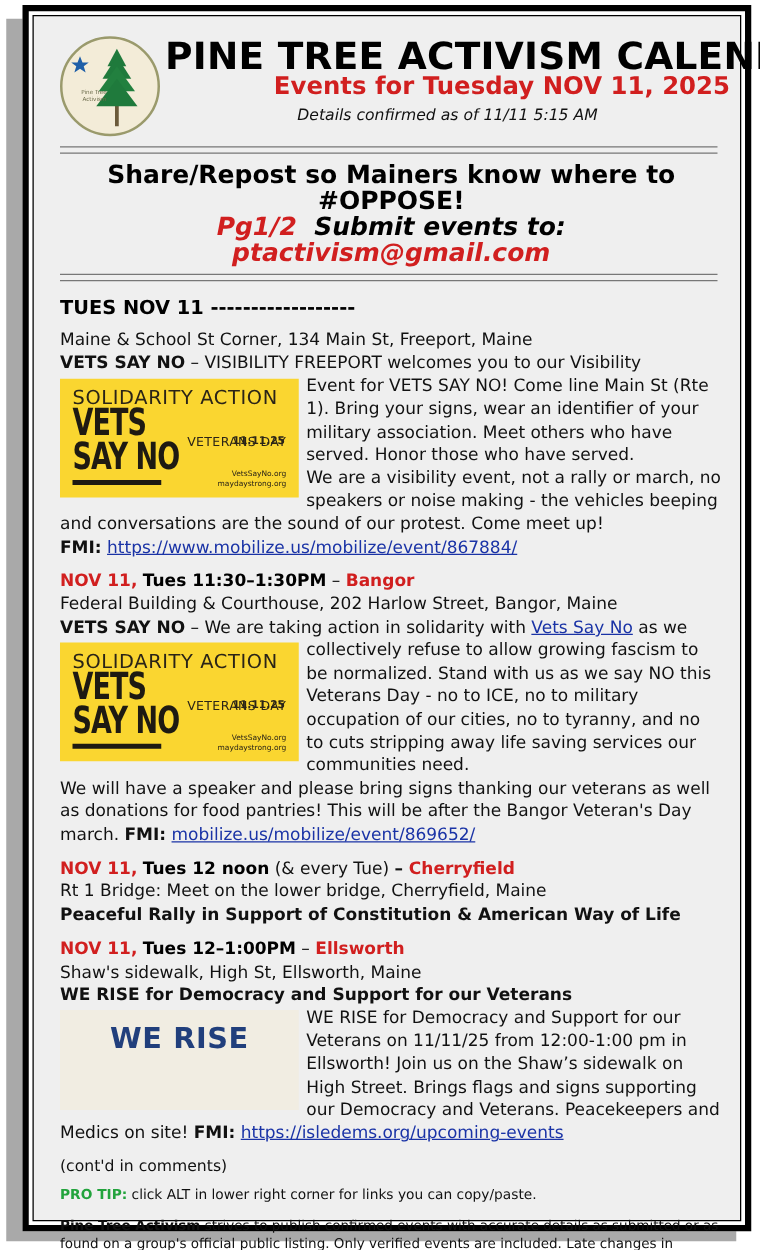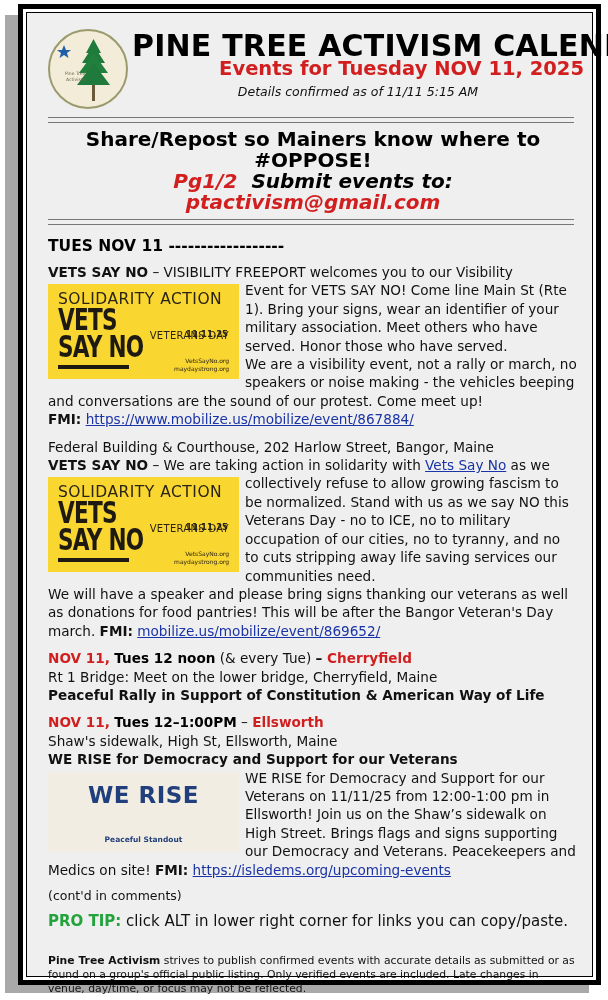--- a/index.html
+++ b/index.html
@@ -66,21 +66,21 @@
   .vets-img .bar { position: absolute; left: 10px; top: 81px; width: 71px; height: 4px; background: #1e1a12; }
   .vets-img .urls { position: absolute; right: 10px; top: 73px; font-size: 6px; line-height: 8px; color: #2a2417; text-align: right; }
   .rise-img {
     width: 191px; height: 80px; background: #f1ede2; position: relative; overflow: hidden;
   }
   .rise-img .wr { position: absolute; left: 0; right: 0; top: 14px; text-align: center; font-weight: bold; font-size: 23px; color: #213f7c; letter-spacing: 0.5px; }
   .rise-img .fd { position: absolute; left: 0; right: 0; top: 39px; text-align: center; font-style: italic; font-size: 11.5px; color: #c3283a; letter-spacing: 0.2px; }
   .rise-img .ps { position: absolute; left: 0; right: 0; top: 59px; text-align: center; font-weight: bold; font-size: 7.5px; color: #213f7c; }
   .clear { clear: both; }
   .contd { font-size: 12.5px; margin-top: 2px; margin-bottom: 9px; }
-  .protip { font-size: 15px; margin-bottom: 24px; }
+  .protip { font-size: 11px; margin-bottom: 12px; }
   .protip .lbl { color: #22a33c; font-weight: bold; }
   .disclaimer { font-size: 10.8px; line-height: 14px; color: #111; }
   .disclaimer b { font-weight: bold; }
 </style>
 </head>
 <body>
 
 <div class="shadow"></div>
 <div class="frame-outer">
   <div class="frame-inner">
@@ -111,20 +111,21 @@
           <span class="pg">Pg1/2</span>&nbsp;
           <span class="submit">Submit events to:</span>
           <span class="email">ptactivism@gmail.com</span>
         </div>
       </div>
       <div class="sep"></div>
 
       <div class="dayhead">TUES NOV 11 ------------------</div>
 
       <div class="event">
+        <div>Maine &amp; School St Corner, 134 Main St, Freeport, Maine</div>
         <div><b>VETS SAY NO</b><span> – VISIBILITY FREEPORT welcomes you to our Visibility</span></div>
         <div class="img-float">
           <div class="vets-img">
             <div class="sol">SOLIDARITY ACTION</div>
             <div class="vd">VETERANS DAY</div>
             <div class="dt">11.11.25</div>
             <div class="big">
                 <div>VETS</div>
                 <div>SAY NO</div>
               </div>
@@ -135,20 +136,24 @@
               </div>
           </div>
         </div>
         <div>Event for VETS SAY NO! Come line Main St (Rte 1). Bring your signs, wear an identifier of your military association. Meet others who have served. Honor those who have served.</div>
         <div>We are a visibility event, not a rally or march, no speakers or noise making - the vehicles beeping and conversations are the sound of our protest. Come meet up!</div>
         <div class="clear"></div>
         <div><b>FMI:</b> <a href="#">https://www.mobilize.us/mobilize/event/867884/</a></div>
       </div>
 
       <div class="event">
+        <div class="when">
+          <span class="date">NOV 11,</span>
+          <span class="time">Tues 11:30–1:30PM</span><span> – </span><span class="place">Bangor</span>
+        </div>
         <div>Federal Building &amp; Courthouse, 202 Harlow Street, Bangor, Maine</div>
         <div><b>VETS SAY NO</b><span> – We are taking action in solidarity with </span><a href="#">Vets Say No</a><span> as we</span></div>
         <div class="img-float">
           <div class="vets-img">
             <div class="sol">SOLIDARITY ACTION</div>
             <div class="vd">VETERANS DAY</div>
             <div class="dt">11.11.25</div>
             <div class="big">
                 <div>VETS</div>
                 <div>SAY NO</div>
@@ -177,21 +182,20 @@
       <div class="event">
         <div class="when">
           <span class="date">NOV 11,</span>
           <span class="time">Tues 12–1:00PM</span><span> – </span><span class="place">Ellsworth</span>
         </div>
         <div>Shaw's sidewalk, High St, Ellsworth, Maine</div>
         <div><b>WE RISE for Democracy and Support for our Veterans</b></div>
         <div class="img-float">
           <div class="rise-img">
             <div class="wr">WE RISE</div>
-            <div class="ps">Peaceful Standout</div>
           </div>
         </div>
         <div><span>WE RISE for Democracy and Support for our Veterans on 11/11/25 from 12:00-1:00 pm in Ellsworth! Join us on the Shaw’s sidewalk on High Street. Brings flags and signs supporting our Democracy and Veterans. Peacekeepers and Medics on site! </span><b>FMI:</b> <a href="#">https://isledems.org/upcoming-events</a></div>
         <div class="clear"></div>
       </div>
 
       <div class="contd">(cont'd in comments)</div>
       <div class="protip"><span class="lbl">PRO TIP:</span><span> click ALT in lower right corner for links you can copy/paste.</span></div>
       <div class="disclaimer"><b>Pine Tree Activism</b><span> strives to publish confirmed events with accurate details as submitted or as found on a group's official public listing. Only verified events are included. Late changes in venue, day/time, or focus may not be reflected.</span></div>
 

